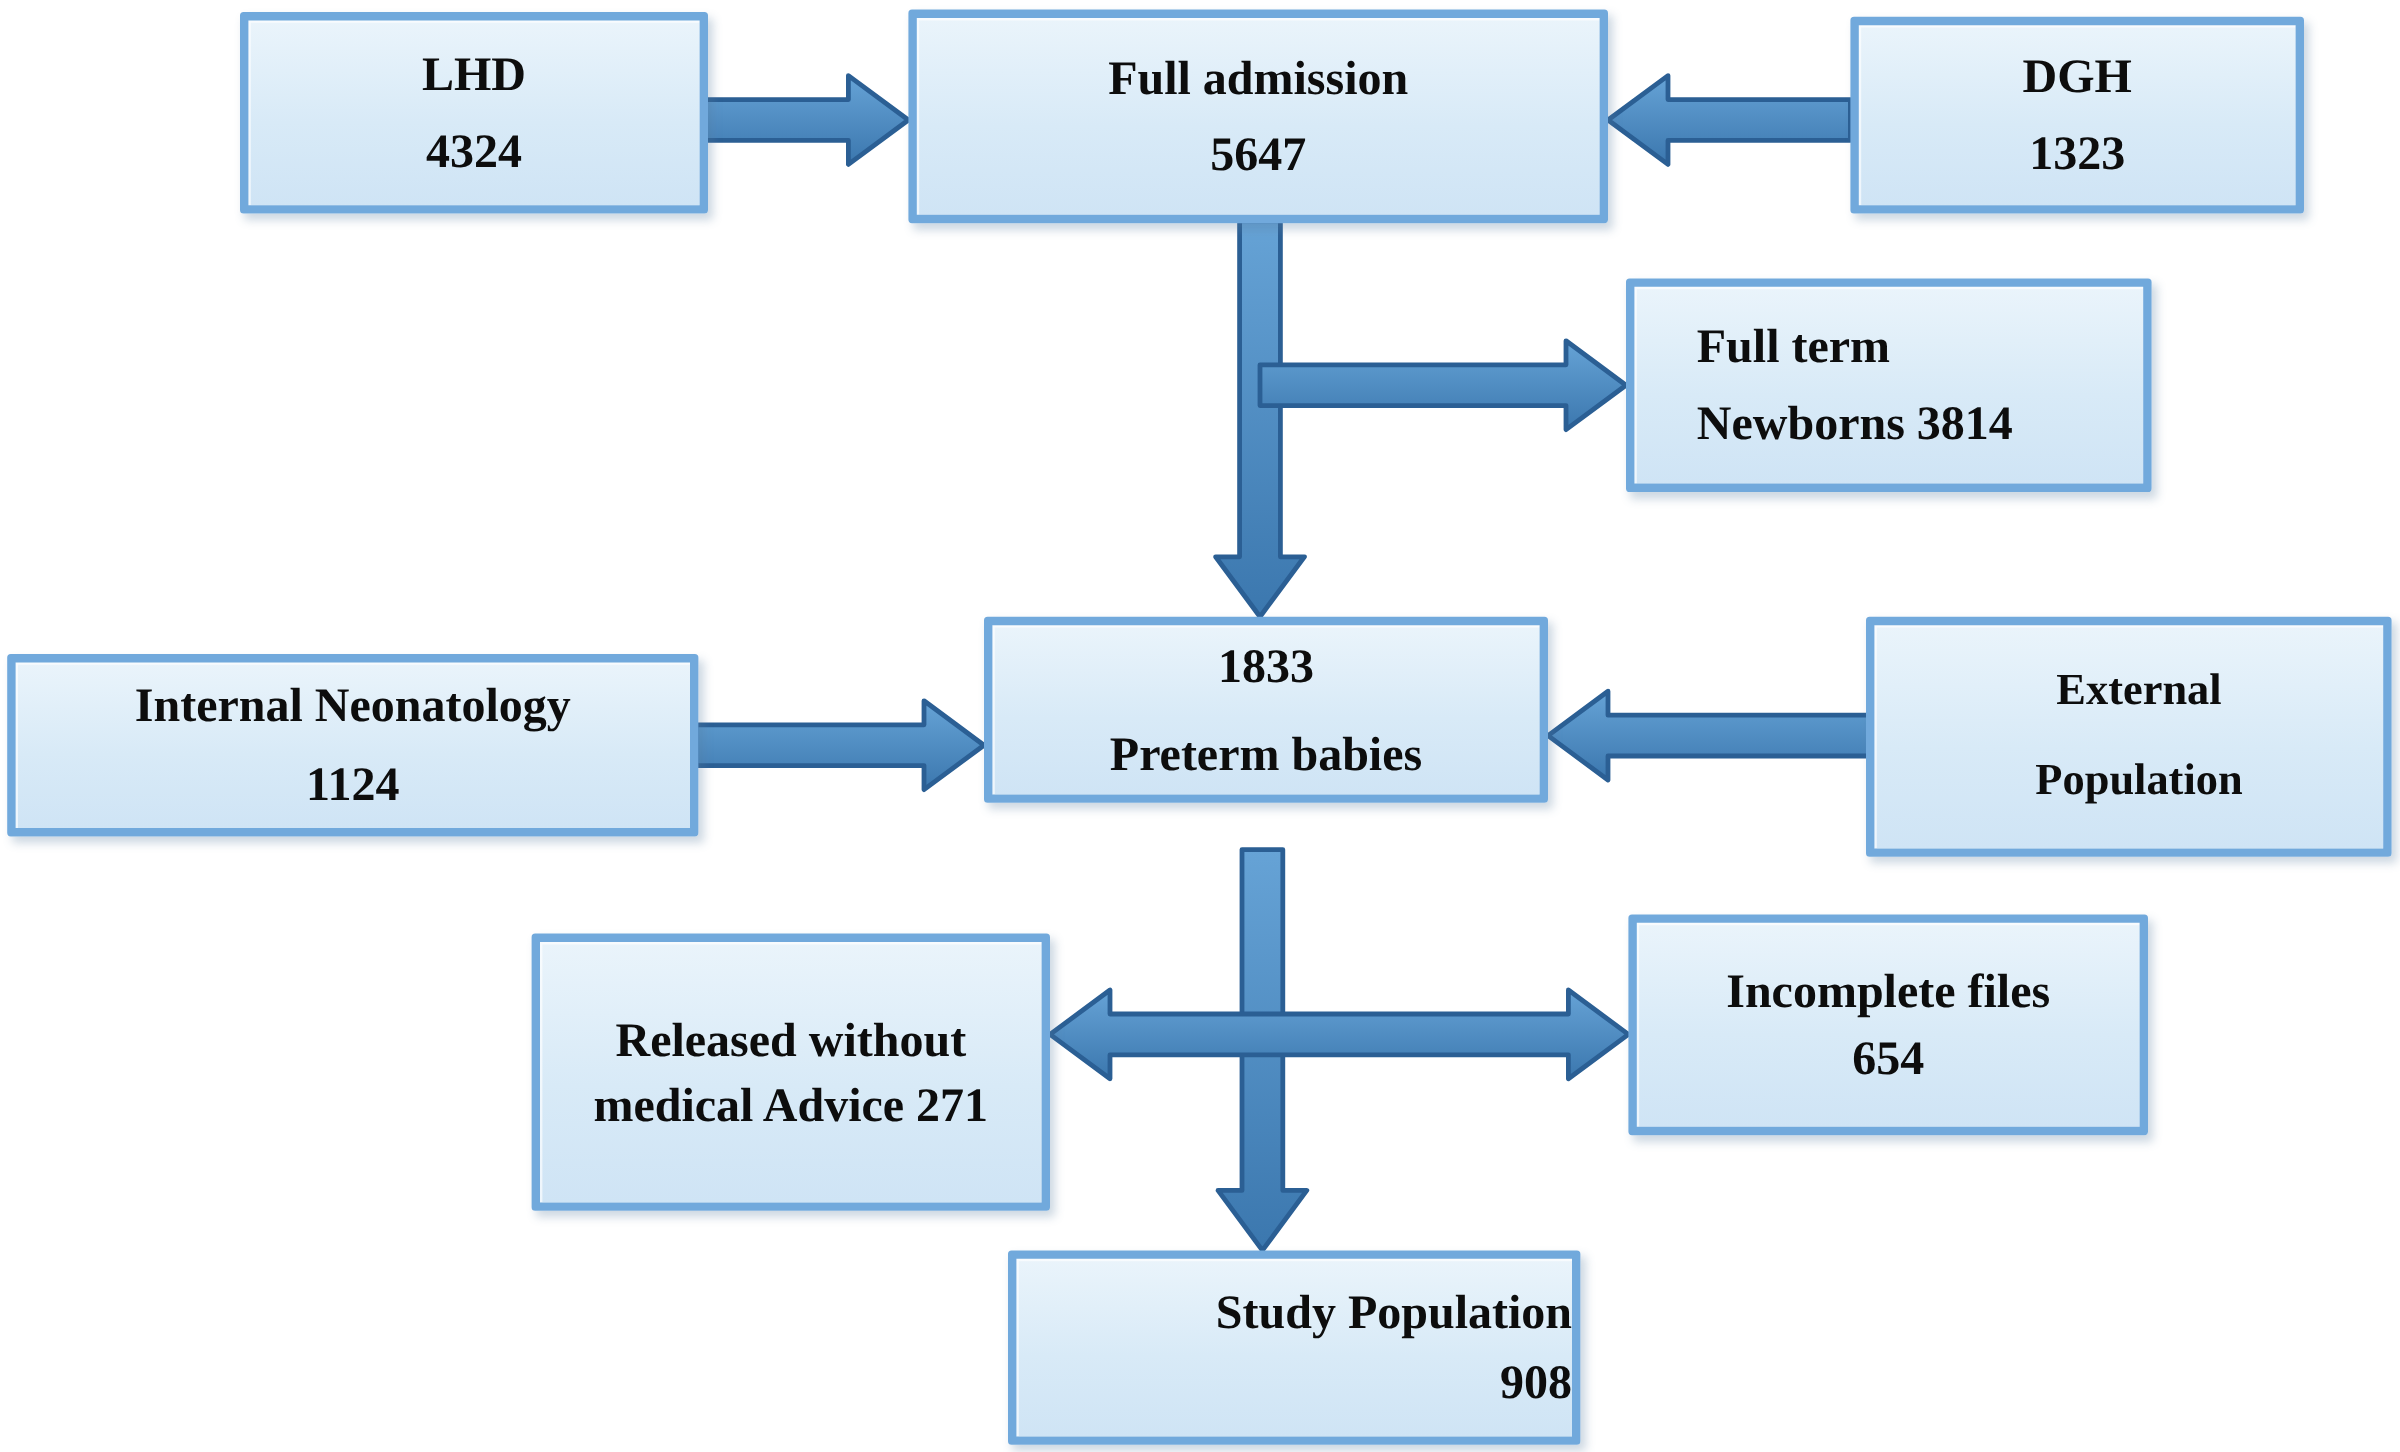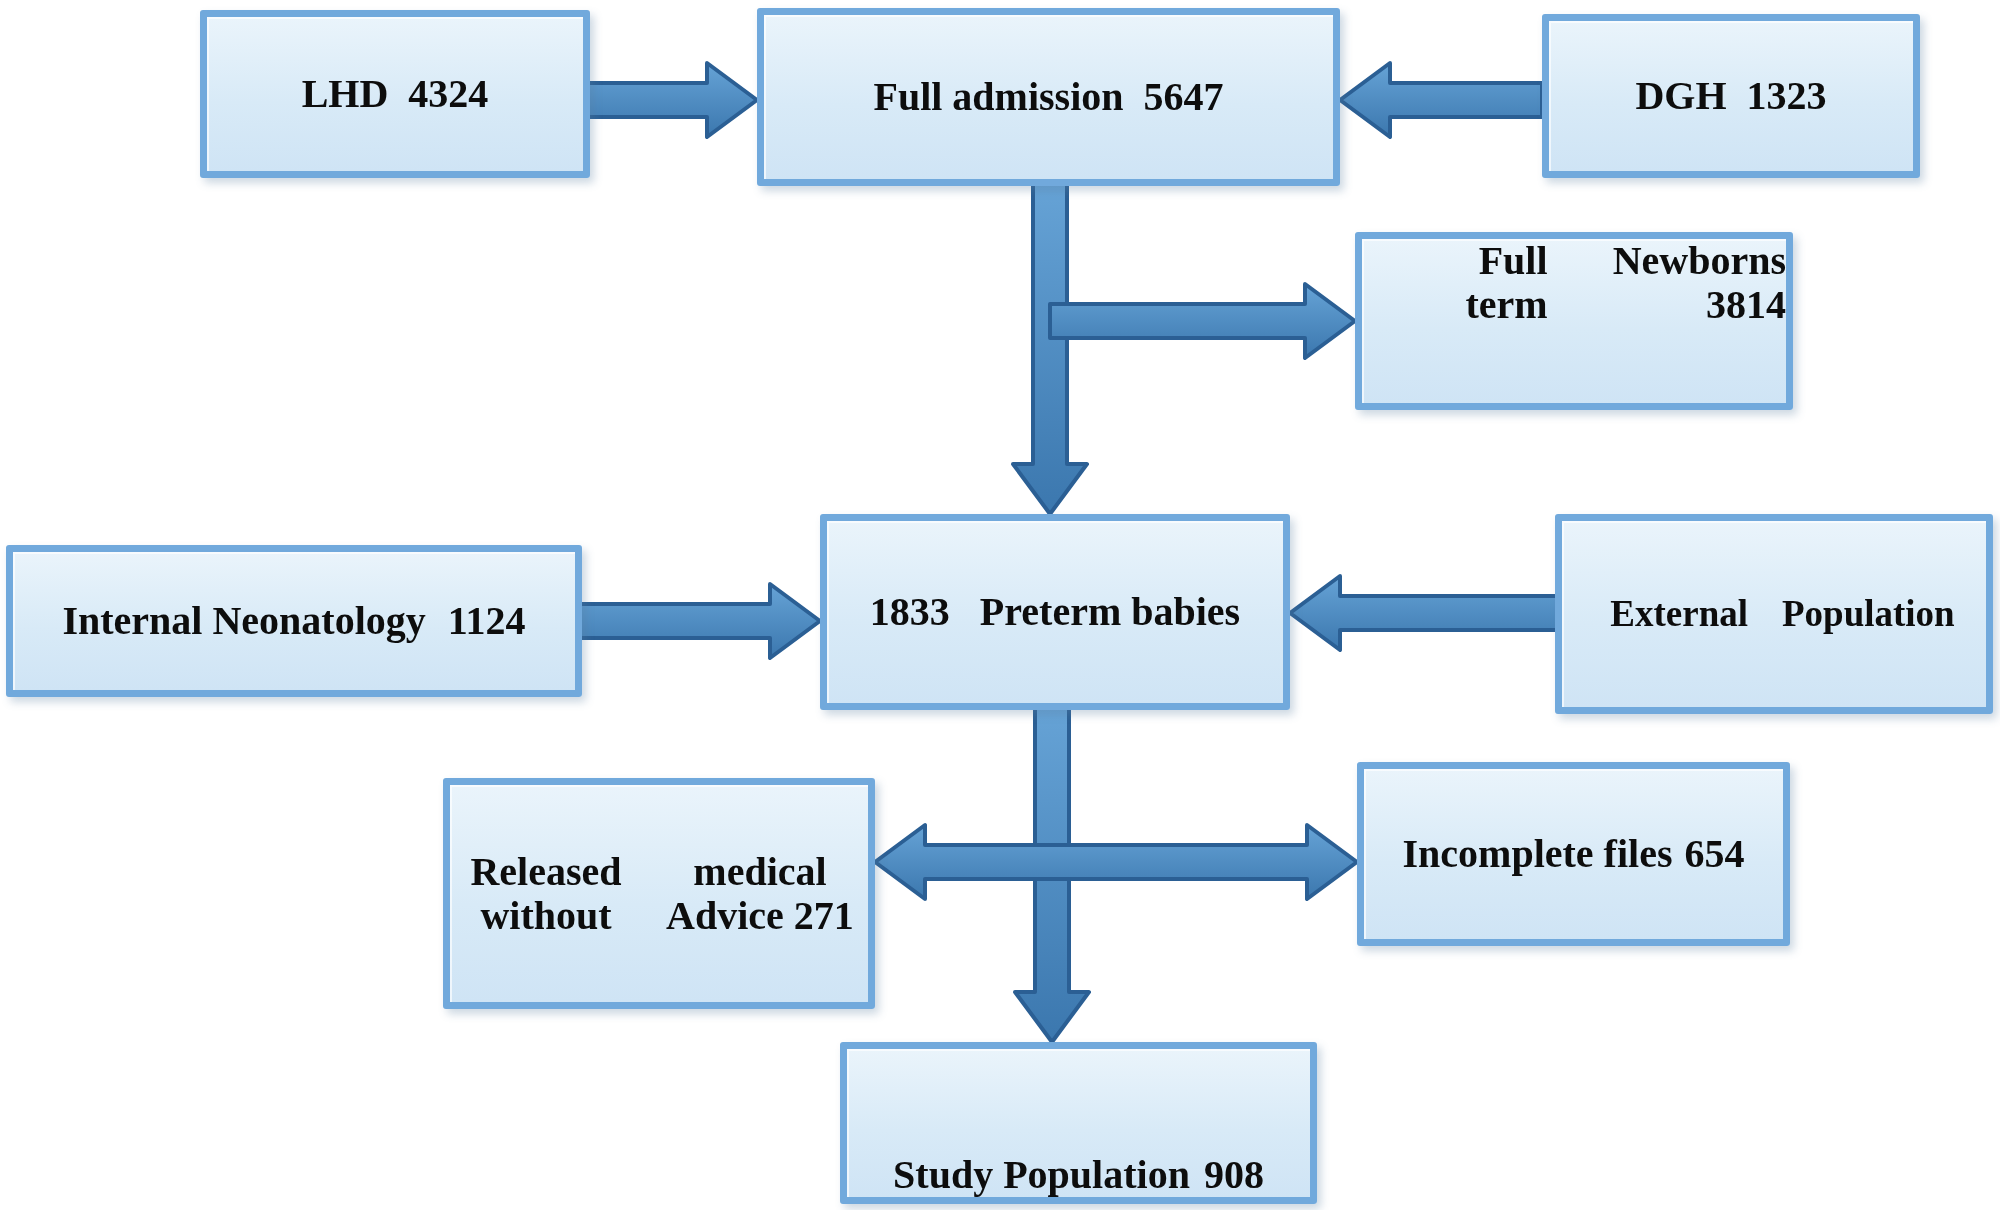--- a/index.html
+++ b/index.html
@@ -23,21 +23,21 @@
     height: 1210px;
   }
   .node {
     position: absolute;
     box-sizing: border-box;
     border: 7px solid #71a9dc;
     border-radius: 3px;
     background: linear-gradient(180deg, #eaf4fb 0%, #d8eaf7 55%, #cfe4f5 100%);
     box-shadow: 4px 5px 8px rgba(90, 125, 160, 0.30), inset 2px 2px 0 rgba(255,255,255,0.65);
     display: flex;
-    flex-direction: row;
+    flex-direction: column;
     justify-content: center;
     align-items: center;
     gap: 20px;
     color: #0d0d0d;
     font-weight: 700;
     font-size: 40px;
     line-height: 1.1;
     text-align: center;
   }
   .node .line { display: block; }
@@ -46,21 +46,21 @@
     padding-left: 52px;
     text-align: right;
   }
   .node.small-text { font-size: 37px; padding-left: 17px; }
 
   
   #node-lhd        { left: 200px;  top: 10px;   width: 390px; height: 168px; }
   #node-admission  { left: 757px;  top: 8px;    width: 583px; height: 178px; }
   #node-dgh        { left: 1542px; top: 14px;   width: 378px; height: 164px; }
   #node-fullterm   { left: 1355px; top: 232px;  width: 438px; height: 178px; }
-  #node-preterm    { left: 820px;  top: 514px;  width: 470px; height: 196px; gap: 30px; }
+  #node-preterm    { left: 820px;  top: 514px;  width: 470px; height: 155px; gap: 30px; }
   #node-internal   { left: 6px;    top: 545px;  width: 576px; height: 152px; gap: 22px; }
   #node-external   { left: 1555px; top: 514px;  width: 438px; height: 200px; gap: 34px; }
   #node-released   { left: 443px;  top: 778px;  width: 432px; height: 231px; gap: 10px; }
   #node-incomplete { left: 1357px; top: 762px;  width: 433px; height: 184px; gap: 12px; }
   #node-study      { left: 840px;  top: 1042px; width: 477px; height: 162px; gap: 14px; align-items: flex-end; }
 
   .block-arrow {
     stroke: #2b5f94;
     stroke-width: 4;
     stroke-linejoin: round;

